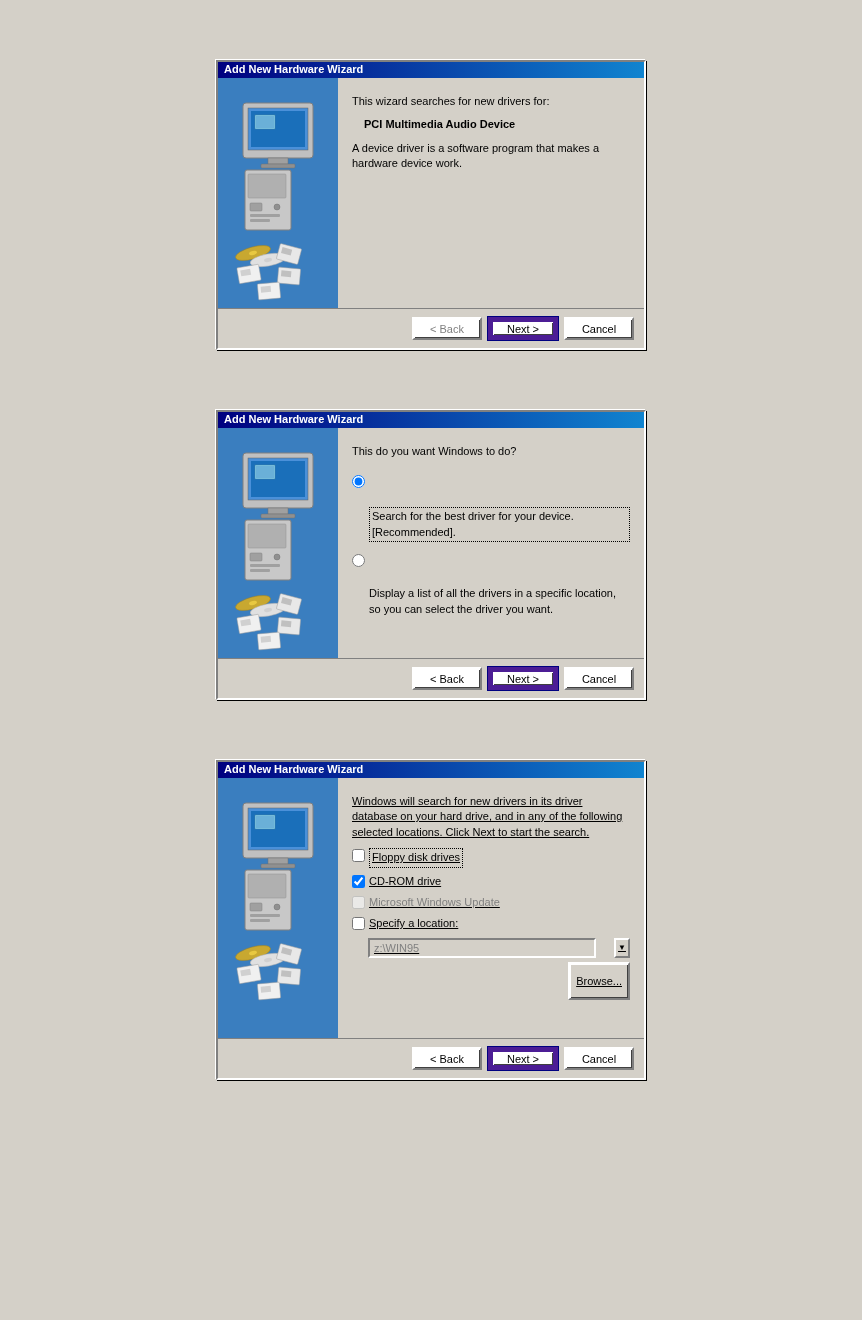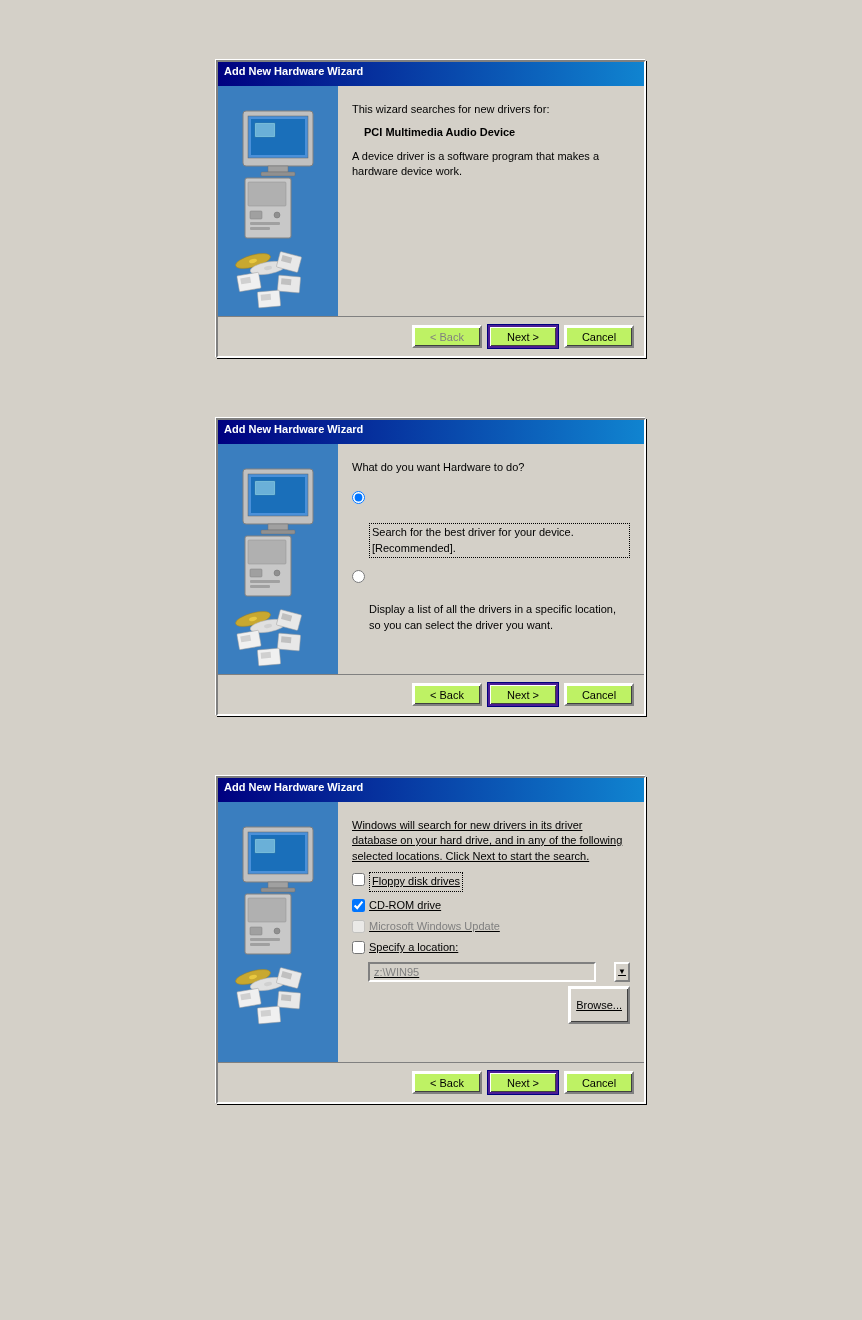--- a/index.html
+++ b/index.html
@@ -26,22 +26,22 @@
       box-shadow: 1px 1px 0 #000, -1px -1px 0 #ffffff;
     }
 
     .wizard-titlebar {
       background: linear-gradient(to right, #000080, #1084d0);
       color: white;
       font-size: 11px;
       font-weight: bold;
       padding: 3px 6px;
       display: flex;
-      align-items: flex-start;
-      height: 24px;
+      align-items: flex-end;
+      height: 16px;
     }
 
     .wizard-body {
       display: flex;
       flex-direction: row;
     }
 
     .wizard-sidebar {
       width: 120px;
       min-height: 230px;
@@ -70,33 +70,33 @@
       padding: 8px 10px;
       display: flex;
       justify-content: flex-end;
       gap: 6px;
       background: #d4d0c8;
     }
 
     .wizard-btn {
       min-width: 70px;
       height: 23px;
-      background: #bef264;
+      background: #ffffff;
       border: 2px solid #ffffff;
       border-right-color: #808080;
       border-bottom-color: #808080;
       box-shadow: inset 1px 1px 0 #ffffff, inset -1px -1px 0 #404040;
       font-size: 11px;
       cursor: pointer;
       padding: 0 8px;
       font-family: inherit;
     }
 
     .wizard-btn.focused {
-      border: 2px solid #4c1d95;
+      border: 5px solid #4c1d95;
       box-shadow: inset 1px 1px 0 #ffffff, inset -1px -1px 0 #404040, 0 0 0 1px #000080;
     }
 
     .wizard-btn:disabled {
       color: #808080;
     }
 
     p.wizard-intro {
       font-size: 11px;
       margin-bottom: 8px;
@@ -320,21 +320,21 @@
         <rect x="58" y="161" width="10" height="6" fill="#c0c0c0" transform="rotate(15, 66, 166)"></rect>
         <rect x="15" y="178" width="22" height="16" rx="1" fill="#f0f0f0" stroke="#a0a0a0" stroke-width="0.5" transform="rotate(-10, 26, 186)"></rect>
         <rect x="18" y="181" width="10" height="6" fill="#d0d0d0" transform="rotate(-10, 26, 186)"></rect>
         <rect x="55" y="180" width="22" height="16" rx="1" fill="#e8e8e8" stroke="#a0a0a0" stroke-width="0.5" transform="rotate(5, 66, 188)"></rect>
         <rect x="58" y="183" width="10" height="6" fill="#c0c0c0" transform="rotate(5, 66, 188)"></rect>
         <rect x="35" y="195" width="22" height="16" rx="1" fill="#f0f0f0" stroke="#a0a0a0" stroke-width="0.5" transform="rotate(-5, 46, 203)"></rect>
         <rect x="38" y="198" width="10" height="6" fill="#d0d0d0" transform="rotate(-5, 46, 203)"></rect>
       </svg>
     </div>
     <div class="wizard-content">
-      <p class="wizard-intro" style="margin-bottom: 14px;">What do you want Hardware to do?</p>
+      <p class="wizard-intro" style="margin-bottom: 14px;">This do you want Windows to do?</p>
       <div class="radio-group">
         <div class="radio-item">
           <input type="radio" name="wizard2-option" id="opt1" checked="" style="">
           <label for="opt1" class="radio-label selected">Search for the best driver for your device. [Recommended].</label>
         </div>
         <div class="radio-item">
           <input type="radio" name="wizard2-option" id="opt2" style="">
           <label for="opt2" class="radio-label">Display a list of all the drivers in a specific location, so you can select the driver you want.</label>
         </div>
       </div>

